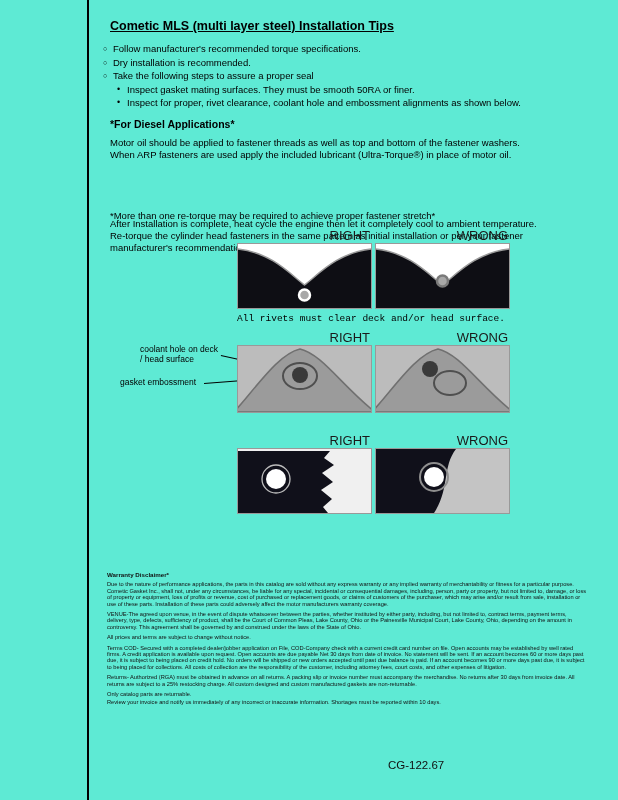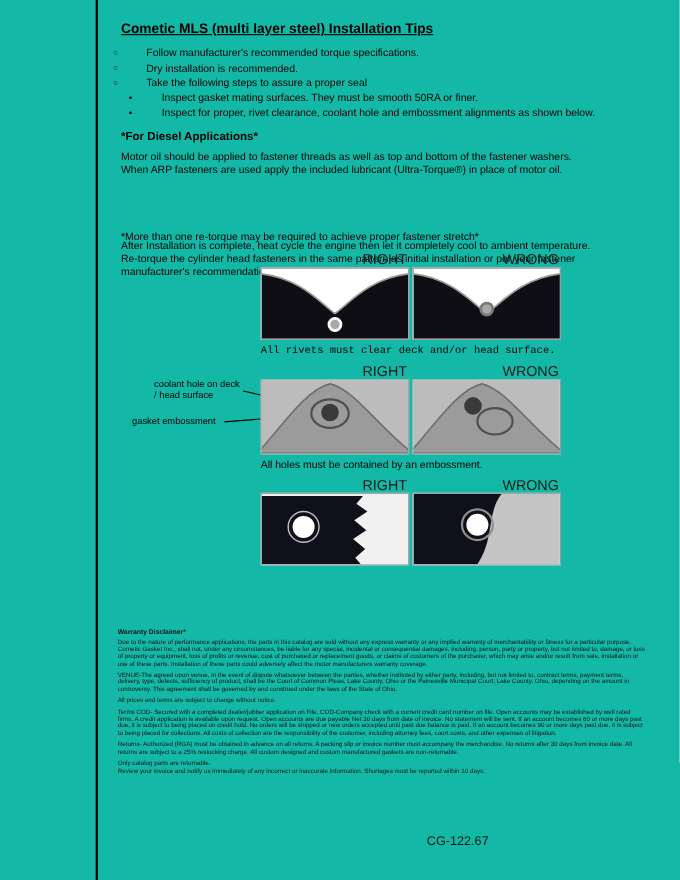--- a/index.html
+++ b/index.html
@@ -1,23 +1,23 @@
 <!DOCTYPE html>
 <html><head>
 <meta charset="utf-8">
 <style>
   html,body { margin:0; padding:0; background:#ffffff; }
   .page {
-    position:relative; width:618px; height:800px; background:#14b8a6;
+    position:relative; width:618px; height:800px; background:#5eead4;
     font-family:"Liberation Sans", sans-serif; color:#000; overflow:hidden;
   }
   .left-rule { position:absolute; left:87px; top:0; width:2px; height:800px; background:#000; }
   .title { position:absolute; left:110px; top:19px; font-size:12.5px; font-weight:bold; text-decoration:underline; }
   .bullets { position:absolute; left:103px; top:43px; width:478px; font-size:9.5px; }
-  .bullet-row { display:flex; margin-bottom:2.5px; line-height:11px;gap:20px; }
+  .bullet-row { display:flex; margin-bottom:2.5px; line-height:11px; }
   .bullet-marker { width:10px; font-size:7px; line-height:11px; flex:0 0 10px; }
   .sub { margin-left:14px; }
   .sub .bullet-marker { font-size:9px; }
   .heading-diesel { position:absolute; left:110px; top:118px; font-size:10.5px; font-weight:bold; }
   .para { position:absolute; left:110px; width:434px; font-size:9.5px; line-height:12px; }
   .p1 { top:137px; }
   .p2 { top:172px;margin-top:46px; }
   .note { position:absolute; left:110px; top:210px; font-size:9.5px; }
   .hdr { position:absolute; width:133px; text-align:right; font-size:13px; color:#1a1a1a; }
   .panel { position:absolute; width:133px; border:1px solid #999; line-height:0; background:#fff; }
@@ -105,21 +105,20 @@
     </svg>
   </div>
   <div class="panel" style="left:375px; top:345px;">
     <svg viewBox="0 0 133 66" width="133" height="66">
       <rect width="133" height="66" fill="#bcbcbc"></rect>
       <path d="M-4,66 C18,42 40,8 62,3 C84,8 104,40 137,66 Z" fill="#9b9b9b" stroke="#707070" stroke-width="1.5"></path>
       <ellipse cx="74" cy="37" rx="16" ry="12" fill="none" stroke="#4f4f4f" stroke-width="2"></ellipse>
       <circle cx="54" cy="23" r="8" fill="#3a3a3a"></circle>
     </svg>
   </div>
-  <div class="caption" style="left:237px; top:417px;">All holes must be contained by an embossment.</div>
 
   <div class="hdr" style="left:237px; top:433px;">RIGHT</div>
   <div class="hdr" style="left:375px; top:433px;">WRONG</div>
 
   <div class="panel" style="left:237px; top:448px;">
     <svg viewBox="0 0 133 64" width="133" height="64">
       <rect width="133" height="64" fill="#f0f0f0"></rect>
       <path d="M0,2 H92 L86,9 L96,16 L84,24 L95,33 L83,41 L94,50 L85,58 L90,64 H0 Z" fill="#10101a"></path>
       <circle cx="38" cy="30" r="10" fill="#ffffff"></circle>
       <circle cx="38" cy="30" r="14" fill="none" stroke="#bdbdbd" stroke-width="1.3"></circle>

